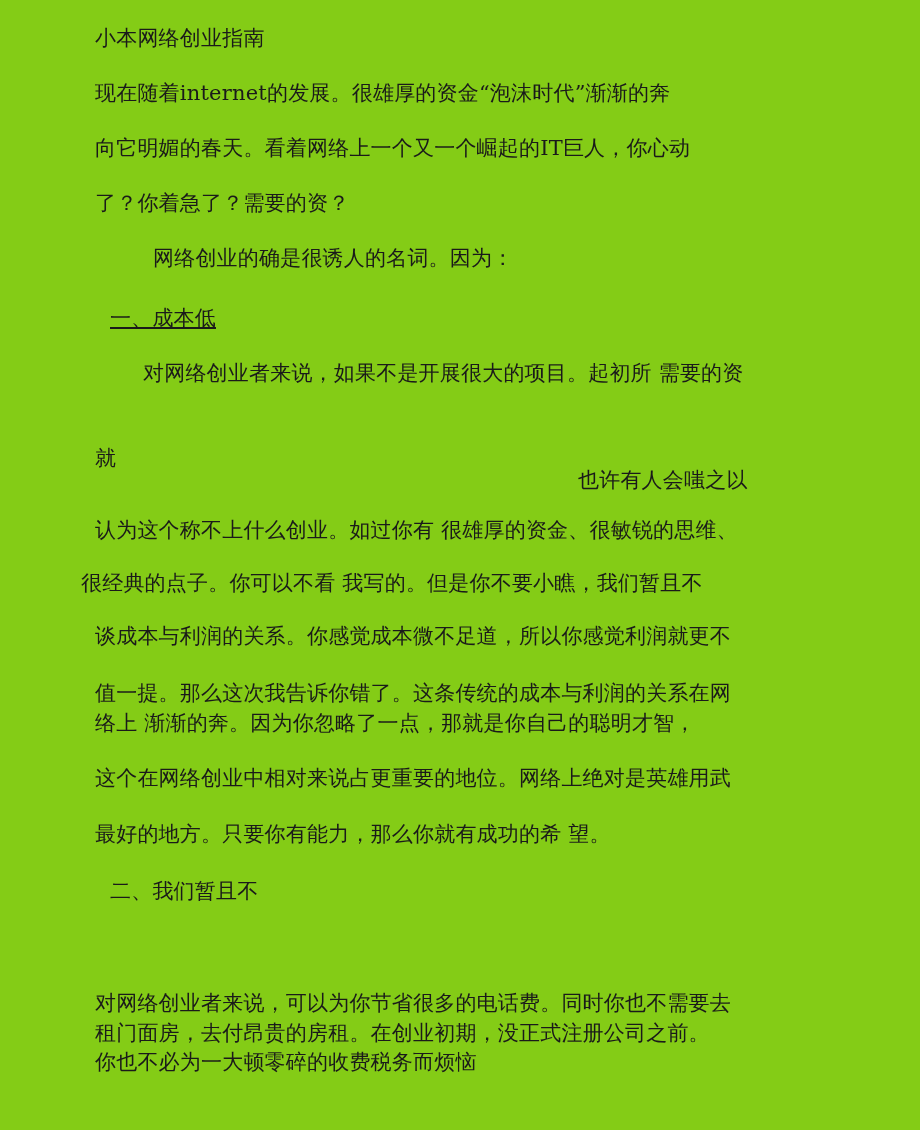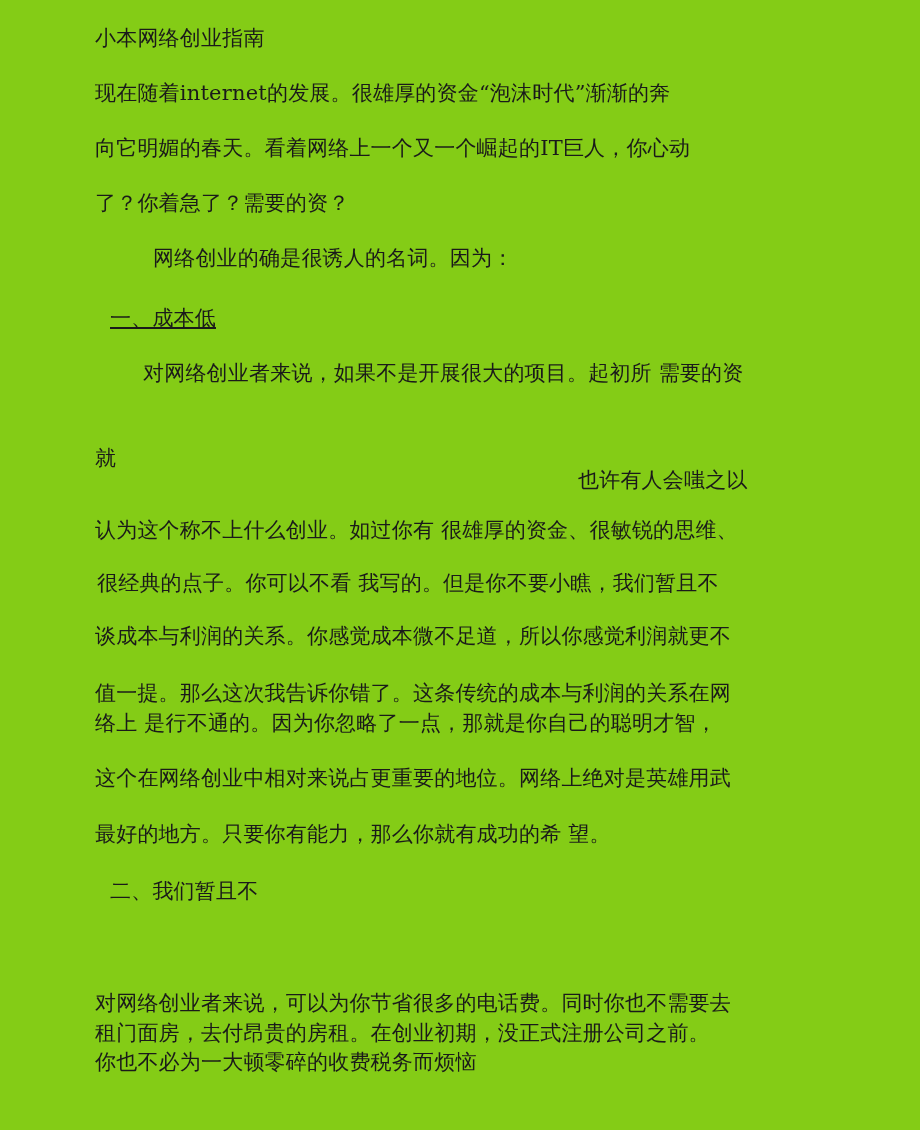--- a/index.html
+++ b/index.html
@@ -27,24 +27,24 @@
 
   <div class="line" style="left:153px; top:245px;">网络创业的确是很诱人的名词。因为：</div>
 
   <div class="line" style="left:110px; top:305px;text-decoration:underline;">一、成本低</div>
 
   <div class="line" style="left:143px; top:360px;">对网络创业者来说，如果不是开展很大的项目。起初所  需要的资</div>
   <div class="line" style="left:95px; top:445px;">就</div>
   <div class="line" style="left:578px; top:467px;">也许有人会嗤之以</div>
 
   <div class="line" style="left:95px; top:517px;">认为这个称不上什么创业。如过你有  很雄厚的资金、很敏锐的思维、</div>
-  <div class="line" style="left:97px; top:570px;text-align:center;">很经典的点子。你可以不看  我写的。但是你不要小瞧，我们暂且不</div>
+  <div class="line" style="left:81px; top:570px;text-align:center;">很经典的点子。你可以不看  我写的。但是你不要小瞧，我们暂且不</div>
   <div class="line" style="left:95px; top:623px;">谈成本与利润的关系。你感觉成本微不足道，所以你感觉利润就更不</div>
   <div class="line" style="left:95px; top:680px;">值一提。那么这次我告诉你错了。这条传统的成本与利润的关系在网</div>
-  <div class="line" style="left:95px; top:710px;">络上  是行不通的。因为你忽略了一点，那就是你自己的聪明才智，</div>
+  <div class="line" style="left:95px; top:710px;">络上  渐渐的奔。因为你忽略了一点，那就是你自己的聪明才智，</div>
   <div class="line" style="left:95px; top:765px;">这个在网络创业中相对来说占更重要的地位。网络上绝对是英雄用武</div>
   <div class="line" style="left:95px; top:821px;">最好的地方。只要你有能力，那么你就有成功的希  望。</div>
 
   <div class="line" style="left:110px; top:878px;">二、我们暂且不</div>
 
   <div class="line" style="left:95px; top:990px;">对网络创业者来说，可以为你节省很多的电话费。同时你也不需要去</div>
   <div class="line" style="left:95px; top:1020px;">租门面房，去付昂贵的房租。在创业初期，没正式注册公司之前。</div>
   <div class="line" style="left:95px; top:1049px;">你也不必为一大顿零碎的收费税务而烦恼</div>
 </div>
 

